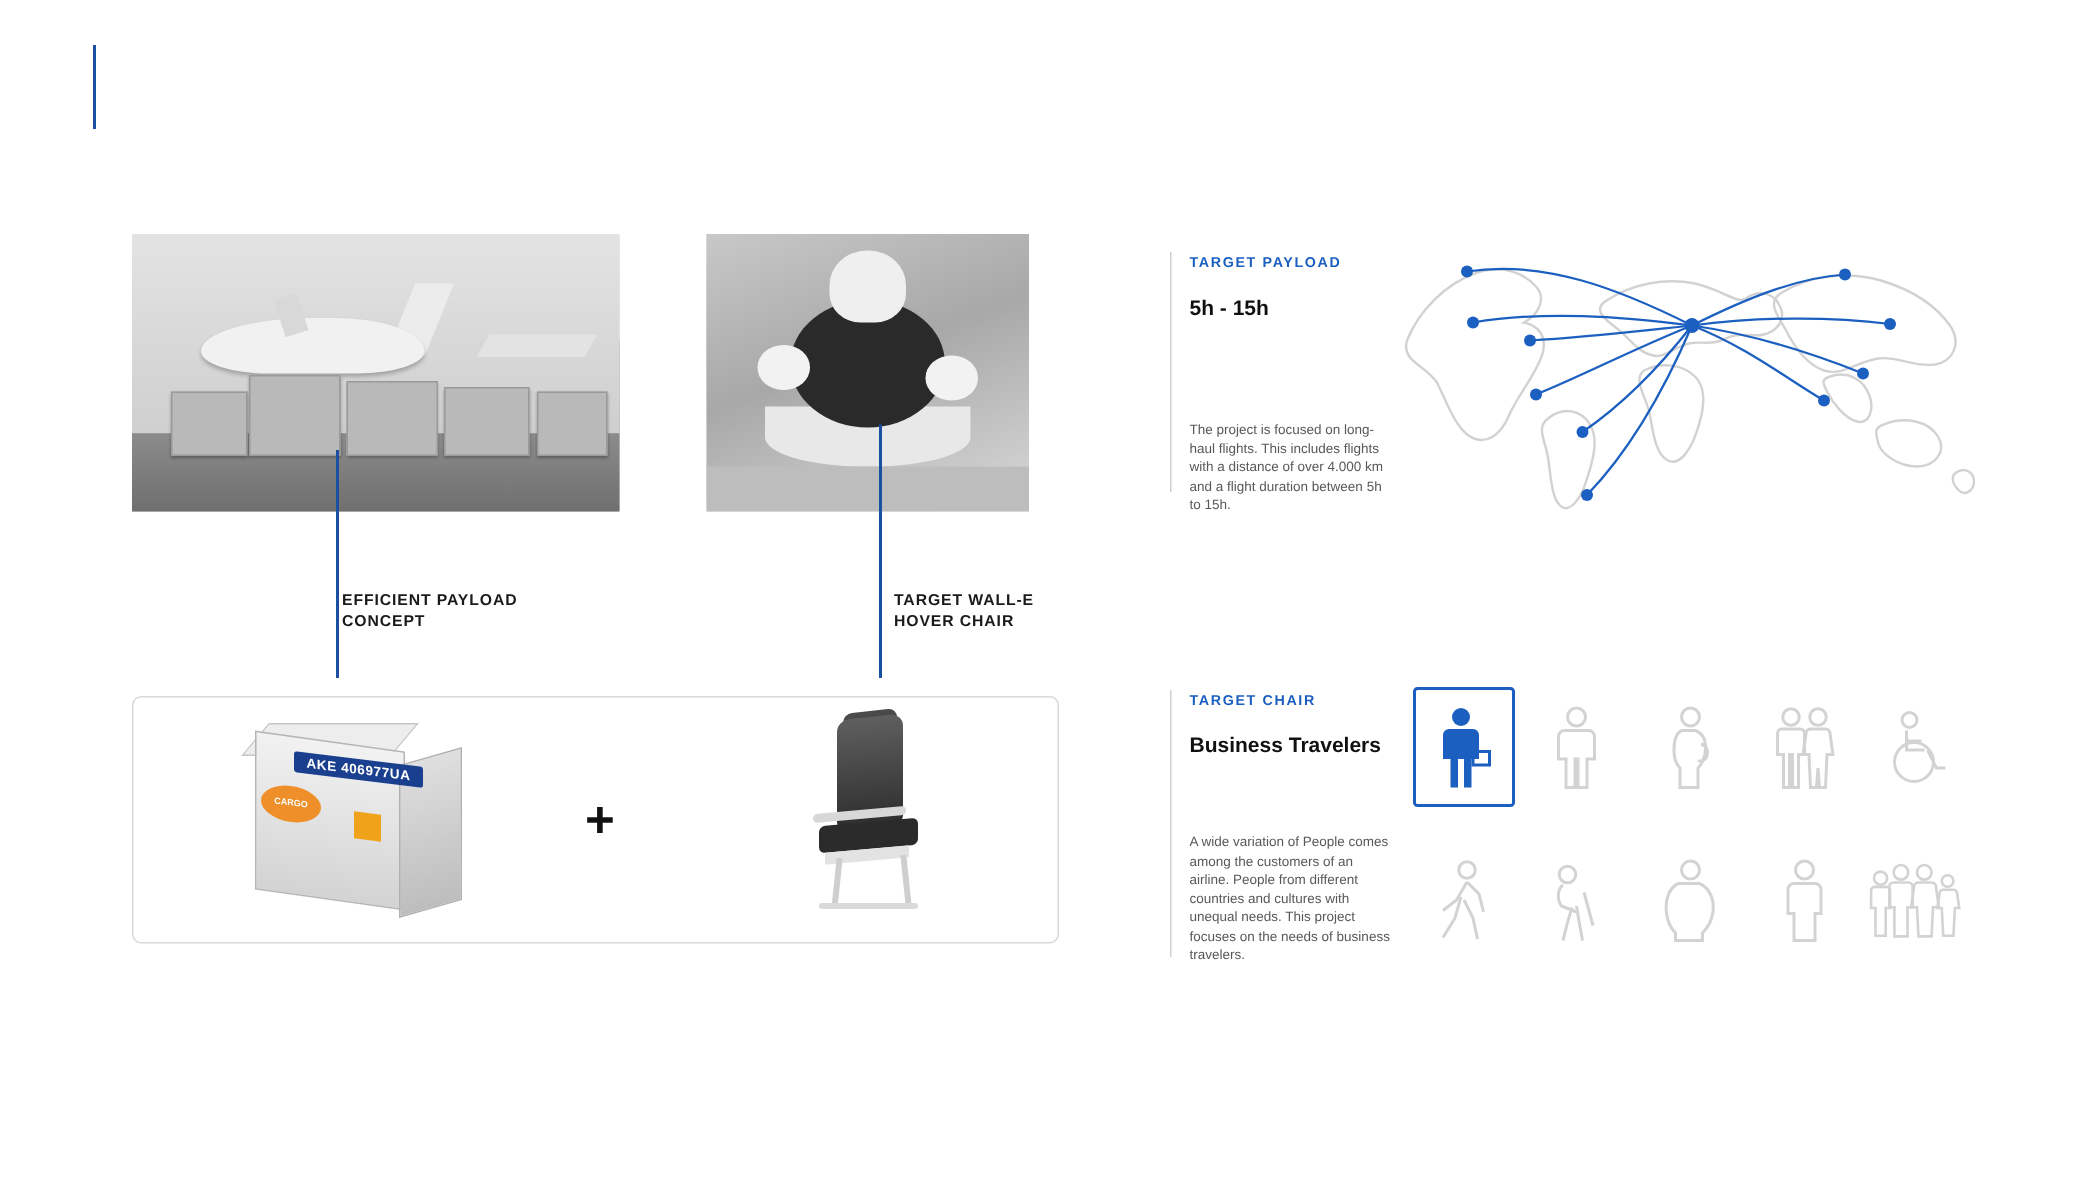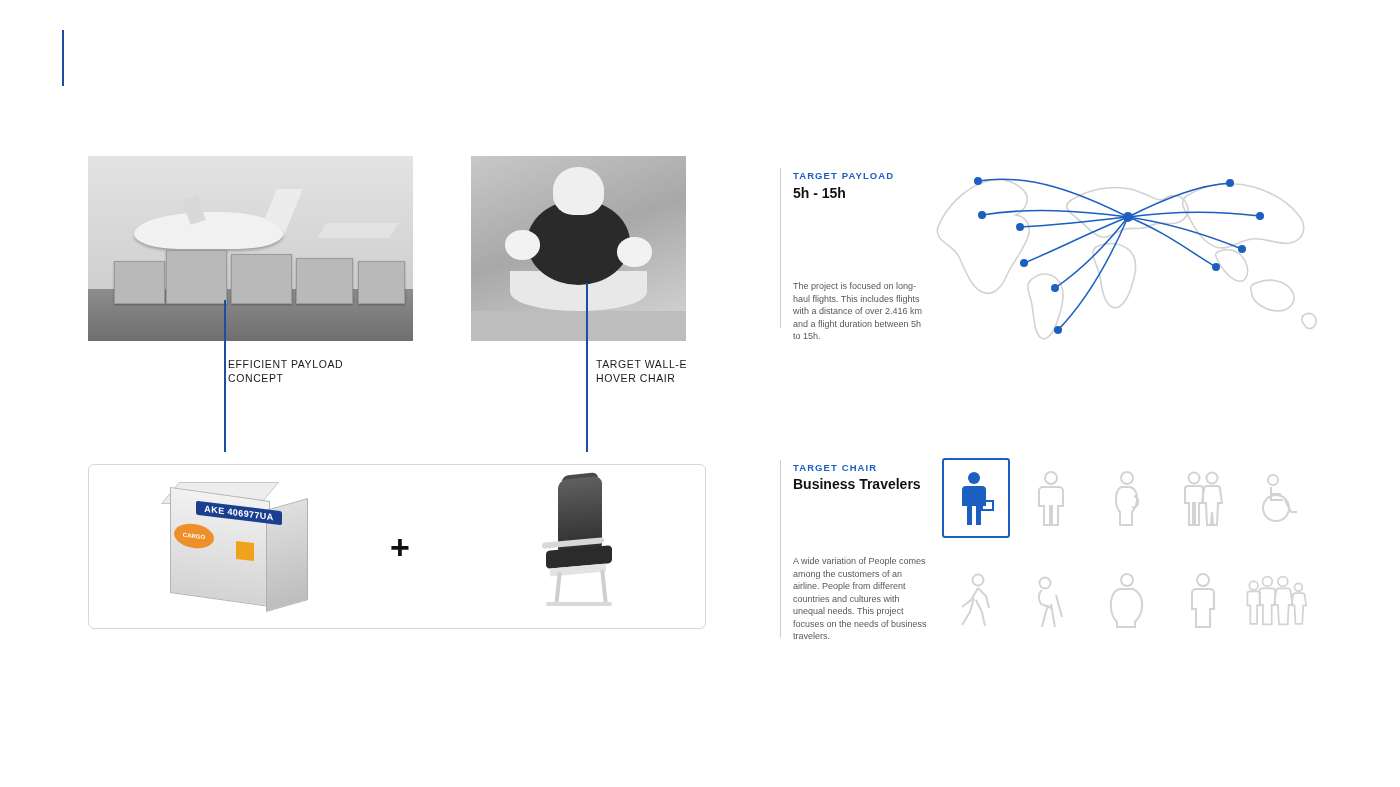--- a/index.html
+++ b/index.html
@@ -66,24 +66,25 @@
   .walle-bg { position:absolute; inset:0; background:linear-gradient(160deg,#c8c8c8,#a8a8a8 45%,#d9d9d9 100%); }
   .walle-body { position:absolute; left:26%; top:24%; width:48%; height:46%; background:#2a2a2a; border-radius:50%; }
   .walle-head { position:absolute; left:38%; top:6%; width:24%; height:26%; background:#efefef; border-radius:48% 48% 40% 40%; }
   .walle-arm { position:absolute; background:#f2f2f2; border-radius:50%; }
   .walle-chair { position:absolute; left:18%; top:62%; width:64%; height:22%; background:#e8e8e8; border-radius:0 0 48% 48%; }
   .walle-floor { position:absolute; left:0; bottom:0; width:100%; height:16%; background:#bdbdbd; }
 
   .caption {
     position: absolute;
     font-size: 10.5px;
-    font-weight: 400;
+    font-weight: 700;
     letter-spacing: 0.6px;
     line-height: 14px;
     color: #1a1a1a;
+    margin-top: 36px;
   }
   .cap-1 { left: 228px; top: 357px; }
   .cap-2 { left: 596px; top: 357px; }
 
   .leader { position:absolute; background:#1b4fa0; }
   .leader-v1 { left: 224px; top: 300px; width: 1.6px; height: 152px; }
   .leader-v2 { left: 586px; top: 283px; width: 1.6px; height: 169px; }
 
   .combo-box {
     position: absolute;
@@ -139,20 +140,21 @@
     color: #1b5fc0;
     font-size: 9.5px;
     font-weight: 700;
     letter-spacing: 1.1px;
   }
   .sec-value {
     position: absolute;
     font-size: 14px;
     font-weight: 700;
     color: #111;
+    margin-top: 12px;
   }
   .sec-body {
     position: absolute;
     font-size: 9px;
     line-height: 12.5px;
     color: #585858;
     width: 135px;
   }
   .lbl-flights { left: 793px; top: 170px; }
   .val-flights { left: 793px; top: 185px; }
@@ -243,21 +245,21 @@
   <div class="seat-cushion"></div>
   <div class="seat-base"></div>
   <div class="seat-leg l"></div>
   <div class="seat-leg r"></div>
   <div class="seat-foot"></div>
 </div>
 
 <div class="divider div-1"></div>
 <div class="sec-label lbl-flights">TARGET PAYLOAD</div>
 <div class="sec-value val-flights">5h - 15h</div>
-<div class="sec-body body-flights">The project is focused on long-haul flights. This includes flights with a distance of over 2.416 km and a flight duration between 5h to 15h.</div>
+<div class="sec-body body-flights">The project is focused on long-haul flights. This includes flights with a distance of over 4.000 km and a flight duration between 5h to 15h.</div>
 
 <div class="map-wrap">
   <svg width="400" height="195" viewBox="0 0 400 195" xmlns="http://www.w3.org/2000/svg">
     <g fill="none" stroke="#d2d2d2" stroke-width="1.6">
       <path d="M18,72 C26,52 44,34 64,27 C82,21 96,27 104,36 C112,45 104,56 96,60 C106,62 112,70 108,82 C102,98 92,108 86,122 C80,136 70,142 60,136 C50,130 44,112 38,100 C30,88 14,86 18,72 Z"></path>
       <path d="M112,124 C122,116 134,118 140,128 C146,138 142,152 138,164 C134,178 126,188 120,182 C114,176 114,162 112,150 C110,138 104,130 112,124 Z"></path>
       <path d="M150,46 C168,34 190,30 210,34 C228,38 238,48 244,44 C252,38 262,40 266,48 C272,58 264,66 256,68 C248,70 240,66 232,70 C222,76 214,72 206,74 C196,76 190,84 182,82 C172,80 166,70 158,64 C150,58 142,52 150,46 Z"></path>
       <path d="M176,92 C188,86 202,88 210,96 C218,104 216,118 212,130 C208,144 200,156 192,152 C184,148 182,134 180,122 C178,110 168,98 176,92 Z"></path>
       <path d="M268,40 C288,28 312,26 334,32 C354,38 370,48 380,62 C388,74 382,86 370,88 C356,90 344,82 332,84 C318,86 308,96 296,92 C284,88 276,76 270,64 C264,54 258,46 268,40 Z"></path>
       <path d="M300,96 C312,92 322,98 326,108 C330,118 326,128 318,126 C310,124 302,114 298,106 C295,100 294,98 300,96 Z"></path>

